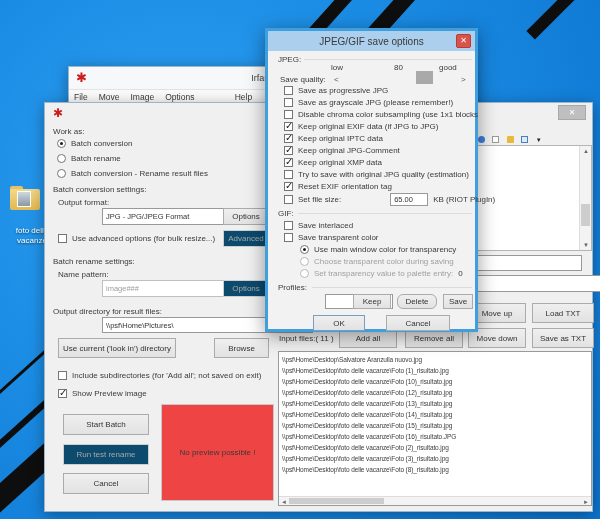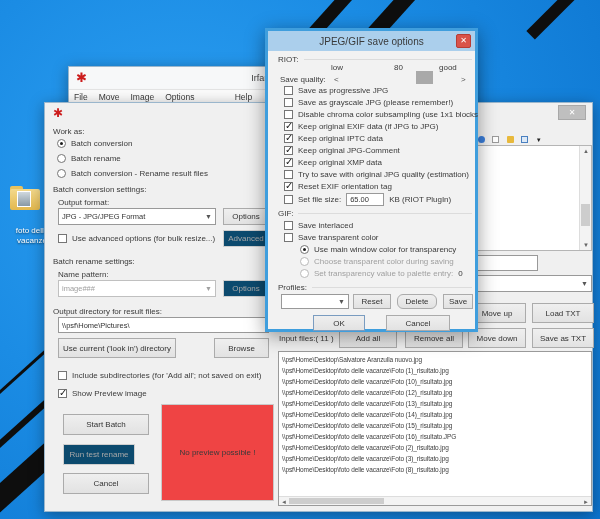--- a/index.html
+++ b/index.html
@@ -10,21 +10,21 @@
   .streak { position:absolute; background:#0e0e0e; }
   
   .win { position:absolute; background:#f2f2f2; border:1px solid #9ab6cc; box-shadow:0 3px 14px rgba(0,0,0,.35); }
   .titlebar { position:relative; height:22px; display:flex; align-items:center; }
   .lbl { font-size:8px; color:#3a3a3a; white-space:nowrap; }
   .dim { color:#a0a0a0 !important; }
   .btn { position:absolute; background:linear-gradient(#efefef,#e2e2e2); border:1px solid #ababab;
          font-size:8px; color:#333; display:flex; align-items:center; justify-content:center; white-space:nowrap; }
   .btn.dis { background:#0c4a6e; border-color:#cfcfcf; color:#a8a8a8; }
   .field { position:absolute; background:#fff; border:1px solid #999; font-size:7.5px; color:#333;
-           display:flex; align-items:center; padding:0 3px; white-space:nowrap; overflow:hidden; }
+           display:flex; align-items:center; padding:0 3px; white-space:nowrap; overflow:hidden;margin-left:44px; }
   .combo { justify-content:space-between; }
   .chev { color:#555; font-size:7px; flex:none; margin-left:4px; }
   .row { position:absolute; display:flex; align-items:center; gap:5px; height:11px; }
   .cb { width:9px; height:9px; background:#fff; border:1px solid #757575; flex:none; position:relative; }
   .cb.on::after { content:"✓"; position:absolute; top:-3px; left:0px; font-size:10px; color:#1a1a1a; }
   .rad { width:9px; height:9px; border-radius:50%; background:#fff; border:1px solid #757575; flex:none; }
   .rad.on { display:flex; align-items:center; justify-content:center; }
   .rad.on::after { content:""; width:3px; height:3px; border-radius:50%; background:#1c1c1c; }
   .rad.dis { border-color:#b9b9b9; }
   .gline { position:absolute; height:1px; background:#dcdcdc; }
@@ -140,21 +140,21 @@
   <div class="row" style="left:13px; top:267px;">
     <span class="cb"></span>
       <span class="lbl">Include subdirectories (for 'Add all'; not saved on exit)</span>
   </div>
   <div class="row" style="left:13px; top:285px;">
     <span class="cb on"></span>
       <span class="lbl">Show Preview image</span>
   </div>
 
   <div class="btn" style="left:18px; top:311px; width:86px; height:21px;">Start Batch</div>
-  <div class="btn dis" style="left:18px; top:341px; width:72px; height:21px;">Run test rename</div>
+  <div class="btn dis" style="left:18px; top:341px; width:86px; height:21px;">Run test rename</div>
   <div class="btn" style="left:18px; top:370px; width:86px; height:21px;">Cancel</div>
 
   <div class="preview-panel" style="left:116px; top:301px; width:113px; height:97px;">
     <span class="lbl">No preview possible !</span>
   </div>
 
   <div class="abs" style="left:433px; top:27px; height:9px;">
     <span class="mini" style="background:#3a7edb; border-radius:50%;"></span>
     <span class="mini" style="background:#fdfdfd; border:1px solid #9a9a9a;"></span>
     <span class="mini" style="background:#e8b93c; border-radius:1px;"></span>
@@ -202,21 +202,21 @@
     </div>
   </div>
 </div>
 
 <div id="jpeg-dialog">
   <div id="jpeg-title">
     <span>JPEG/GIF save options</span>
   </div>
   <div class="closebtn-red">✕</div>
 
-  <span class="lbl abs" style="left:10px; top:24px;">RIOT:</span>
+  <span class="lbl abs" style="left:10px; top:24px;">JPEG:</span>
   <span class="gline" style="left:36px; top:28px; width:168px;"></span>
   <span class="lbl abs" style="left:63px; top:32px;">low</span>
   <span class="lbl abs" style="left:126px; top:32px;">80</span>
   <span class="lbl abs" style="left:171px; top:32px;">good</span>
   <span class="lbl abs" style="left:12px; top:44px;">Save quality:</span>
   <span class="lbl abs" style="left:66px; top:44px; color:#555;">&lt;</span>
   <span class="abs" style="left:148px; top:40px; width:17px; height:13px; background:#a9a9a9;"></span>
   <span class="lbl abs" style="left:193px; top:44px; color:#555;">&gt;</span>
 
   <div class="row" style="left:16px; top:54px;">
@@ -287,19 +287,19 @@
       <span class="lbl dim">Set transparency value to palette entry:</span>
     <span class="lbl">0</span>
     </div>
 
   <span class="lbl abs" style="left:10px; top:252px;">Profiles:</span>
   <span class="gline" style="left:44px; top:256px; width:160px;"></span>
   <div class="field combo" style="left:13px; top:263px; width:68px; height:15px;">
     <span></span>
       <span class="chev">▼</span>
   </div>
-  <div class="btn" style="left:85px; top:263px; width:38px; height:15px;">Reset</div>
+  <div class="btn" style="left:85px; top:263px; width:38px; height:15px;">Keep</div>
   <div class="btn" style="left:129px; top:263px; width:40px; height:15px;border-radius:6px;">Delete</div>
   <div class="btn" style="left:175px; top:263px; width:30px; height:15px;">Save</div>
 
   <div class="btn" style="left:45px; top:284px; width:52px; height:16px; border-color:#7a9cc0;">OK</div>
   <div class="btn" style="left:118px; top:284px; width:64px; height:16px;">Cancel</div>
 </div>
 
 </body></html>

